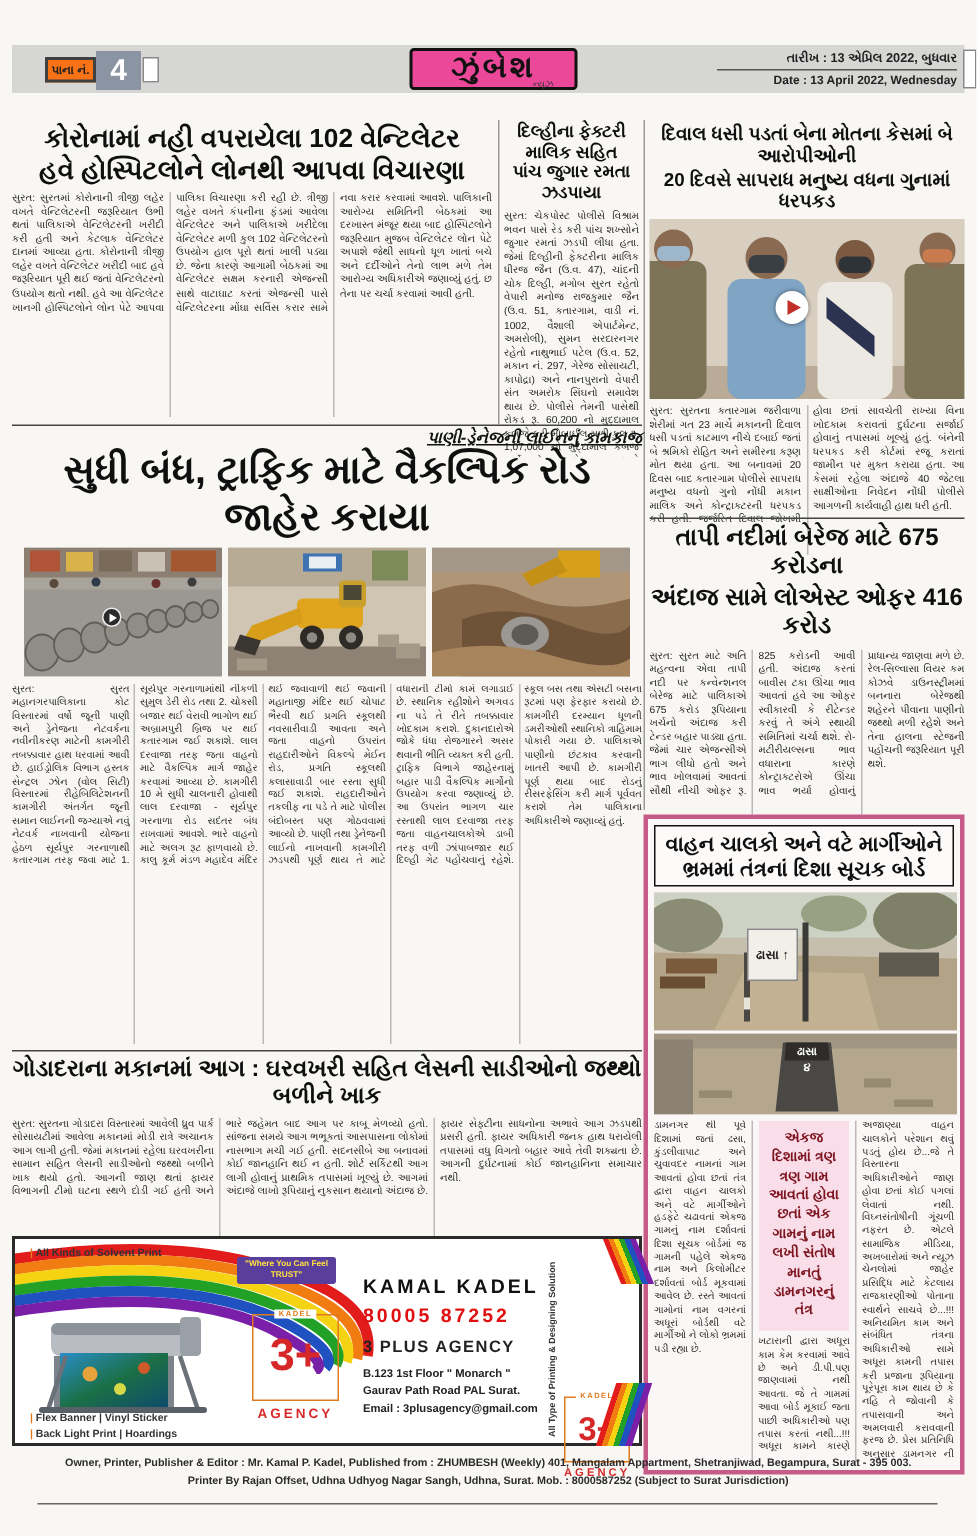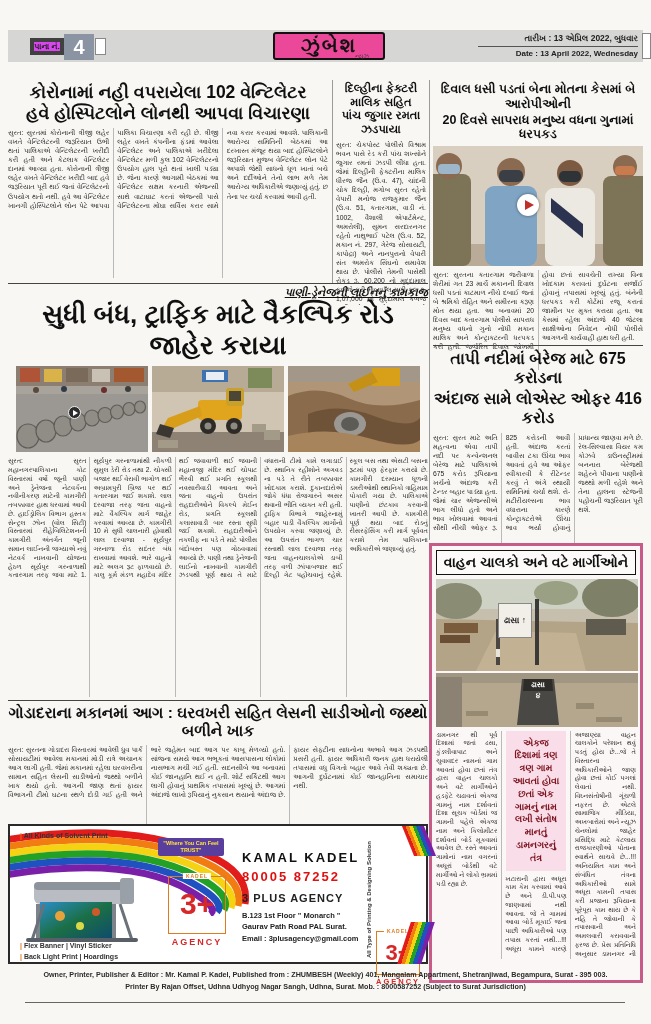--- a/index.html
+++ b/index.html
@@ -3,21 +3,21 @@
 <meta charset="utf-8">
 <style>
   * { margin:0; padding:0; box-sizing:border-box; }
   html,body { background:#ffffff; }
   body { width:651px; height:1024px; font-family:"Liberation Sans", sans-serif; }
   .page { position:relative; width:651px; height:1024px; background:#f8f7f4; overflow:hidden; }
   .abs { position:absolute; }
 
   
   .hdr-strip { background:#d6d6d4; }
-  .pg-label { background:#d946ef; border:4px solid #404040; font-size:8px; font-weight:bold; color:#222;
+  .pg-label { background:#f97316; border:2px solid #404040; font-size:8px; font-weight:bold; color:#222;
               display:flex; align-items:center; justify-content:center; }
   .pg-num { background:#8a94a3; color:#fff; font-weight:bold; font-size:20px;
             display:flex; align-items:center; justify-content:center; }
   .wbox { background:#fff; border:1px solid #888; }
   .logo-box { background:#ec4899; border:2px solid #111; border-radius:3px; text-align:center; }
   .logo-main { font-size:20px; font-weight:bold; color:#111; letter-spacing:2px; line-height:22px; }
   .logo-sub { font-size:6px; color:#333; text-align:right; padding-right:14px; margin-top:-3px; }
   .date-gu { font-size:8.5px; font-weight:bold; color:#222; text-align:right; }
   .date-en { font-size:8px; font-weight:bold; color:#222; text-align:right; }
   .date-div { border-top:1px solid #555; margin:2px 0; }
@@ -235,20 +235,21 @@
 
   <div class="abs" style="left:433px; top:350px; width:210px;">
     <div class="hl" style="font-size:16px;">તાપી નદીમાં બેરેજ માટે 675 કરોડના</div>
     <div class="hl" style="font-size:16px; margin-top:2px;">અંદાજ સામે લોએસ્ટ ઓફર 416 કરોડ</div>
     <div class="bt cols3" style="margin-top:5px; height:118px;">સુરત: સુરત માટે અતિ મહત્વના એવા તાપી નદી પર કન્વેન્શનલ બેરેજ માટે પાલિકાએ 675 કરોડ રૂપિયાના ખર્ચનો અંદાજ કરી ટેન્ડર બહાર પાડ્યા હતા. જેમાં ચાર એજન્સીએ ભાગ લીધો હતો અને ભાવ ખોલવામાં આવતાં સૌથી નીચી ઓફર રૂ. 825 કરોડની આવી હતી. અંદાજ કરતાં બાવીસ ટકા ઊંચા ભાવ આવતાં હવે આ ઓફર સ્વીકારવી કે રીટેન્ડર કરવું તે અંગે સ્થાયી સમિતિમાં ચર્ચા થશે. રો-મટીરીયલ્સના ભાવ વધારાના કારણે કોન્ટ્રાક્ટરોએ ઊંચા ભાવ ભર્યા હોવાનું પ્રાધાન્ય જાણવા મળે છે. રેલ-સિલ્વાસા વિયર કમ કોઝવે ડાઉનસ્ટ્રીમમાં બનનારા બેરેજથી શહેરને પીવાના પાણીનો જથ્થો મળી રહેશે અને તેના હાલના સ્ટેજની પહોંચની જરૂરિયાત પૂરી થશે.</div>
   </div>
 
   <div class="abs pink-box" style="left:429px; top:543px; width:214px; height:440px; padding:4px;">
     <div class="pink-hl-box" style="padding:3px 2px;">
       <div class="hl" style="font-size:14px;">વાહન ચાલકો અને વટે માર્ગીઓને</div>
+      <div class="hl" style="font-size:14px;">ભ્રમમાં તંત્રનાં દિશા સૂચક બોર્ડ</div>
     </div>
 
     <div class="photo" style="position:relative; margin-top:4px; width:202px; height:92px;">
       <svg width="202" height="92">
         <rect width="202" height="92" fill="#c6bfae"></rect>
         <rect width="202" height="30" fill="#cdd2c4"></rect>
         <ellipse cx="20" cy="22" rx="26" ry="18" fill="#8a8d74"></ellipse>
         <ellipse cx="176" cy="18" rx="30" ry="20" fill="#7e8168"></ellipse>
         <ellipse cx="120" cy="14" rx="22" ry="12" fill="#9aa083"></ellipse>
         <path d="M0 38 L202 42 L202 92 L0 92 Z" fill="#b3a astonishing88" fill-opacity="0"></path>

